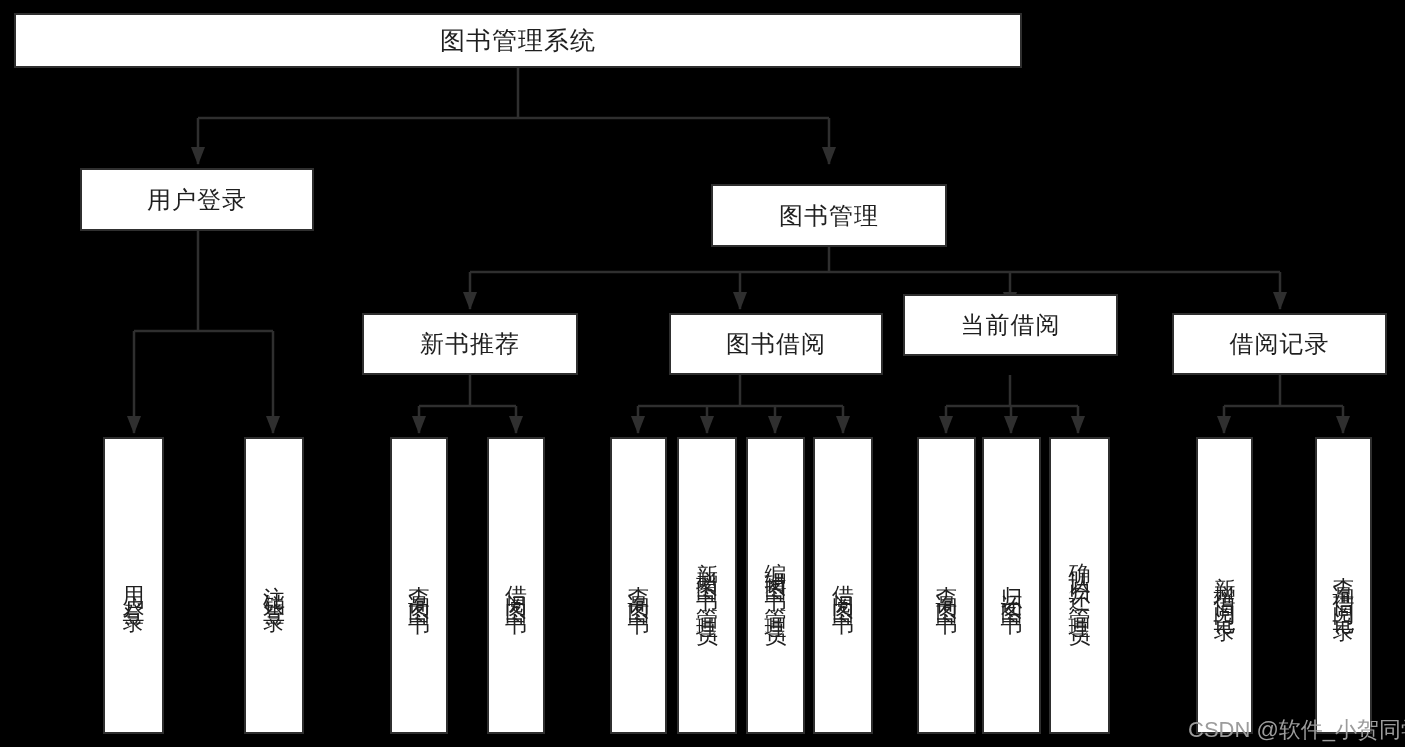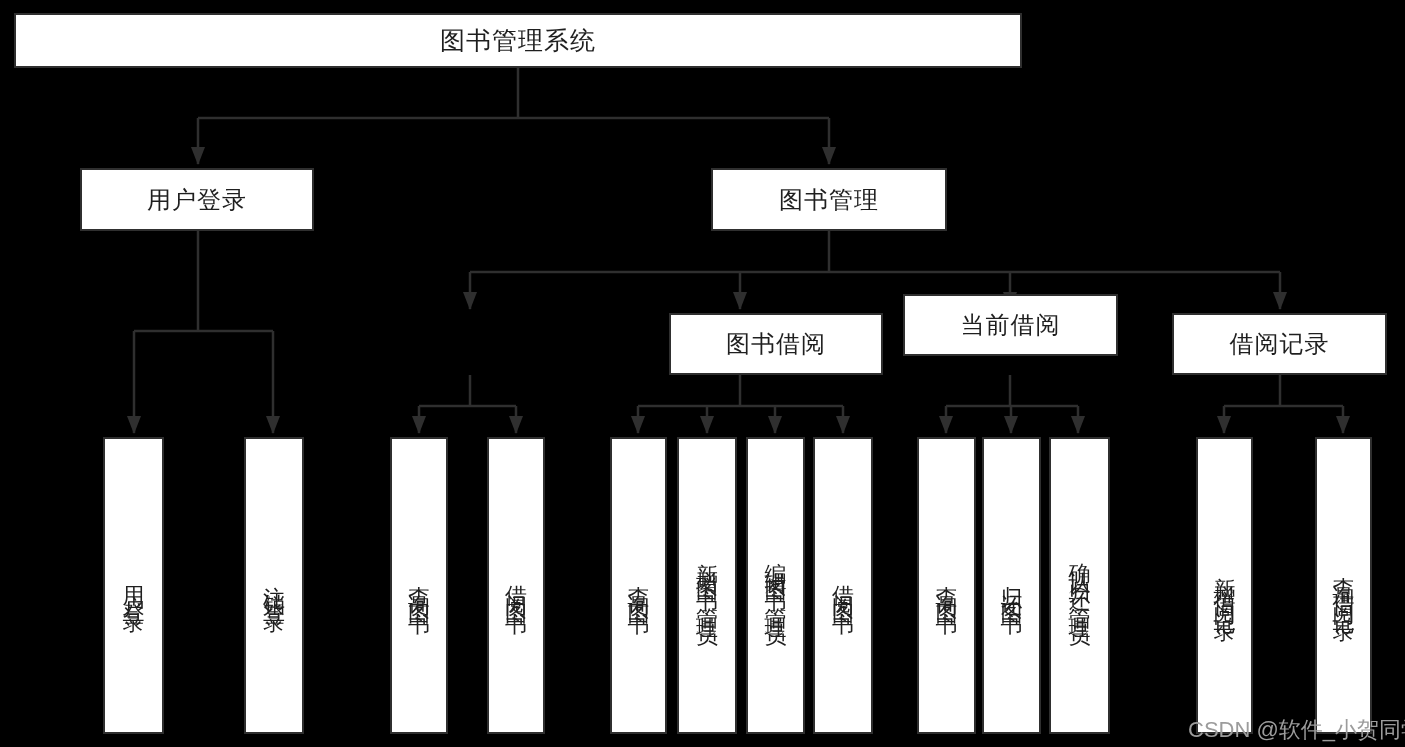--- a/index.html
+++ b/index.html
@@ -52,21 +52,21 @@
     text-orientation: mixed;
     font-size: 22px;
     line-height: 1;
     letter-spacing: 9px;
     color: #1f1f1f;
     white-space: nowrap;
   }
   
   #n-root        { left: 14px;   top: 13px;  width: 1008px; height: 55px; }
   #n-user-login  { left: 80px;   top: 168px; width: 234px;  height: 63px; }
-  #n-book-mgmt   { left: 711px;  top: 168px; width: 236px;  height: 63px; }
+  #n-book-mgmt   { left: 711px;  top: 184px; width: 236px;  height: 63px; }
   #n-new-rec     { left: 362px;  top: 313px; width: 216px;  height: 62px; }
   #n-borrowing   { left: 633px;  top: 313px; width: 214px;  height: 62px; margin-left: 36px; }
   #n-current     { left: 903px;  top: 294px; width: 215px;  height: 62px; }
   #n-records     { left: 1172px; top: 313px; width: 215px;  height: 62px; }
   
   #l-user-login  { left: 103px;  width: 61px; }
   #l-logout      { left: 244px;  width: 60px; }
   #l-rec-query   { left: 390px;  width: 58px; }
   #l-rec-borrow  { left: 487px;  width: 58px; }
   #l-bb-query    { left: 610px;  width: 57px; }
@@ -133,20 +133,23 @@
     <span class="hlabel">图书管理系统</span>
   </div>
 
   <div class="node" id="n-user-login">
     <span class="hlabel">用户登录</span>
   </div>
   <div class="node" id="n-book-mgmt">
     <span class="hlabel">图书管理</span>
   </div>
 
+  <div class="node" id="n-new-rec">
+    <span class="hlabel">新书推荐</span>
+  </div>
   <div class="node" id="n-borrowing">
     <span class="hlabel">图书借阅</span>
   </div>
   <div class="node" id="n-current">
     <span class="hlabel">当前借阅</span>
   </div>
   <div class="node" id="n-records">
     <span class="hlabel">借阅记录</span>
   </div>
 

